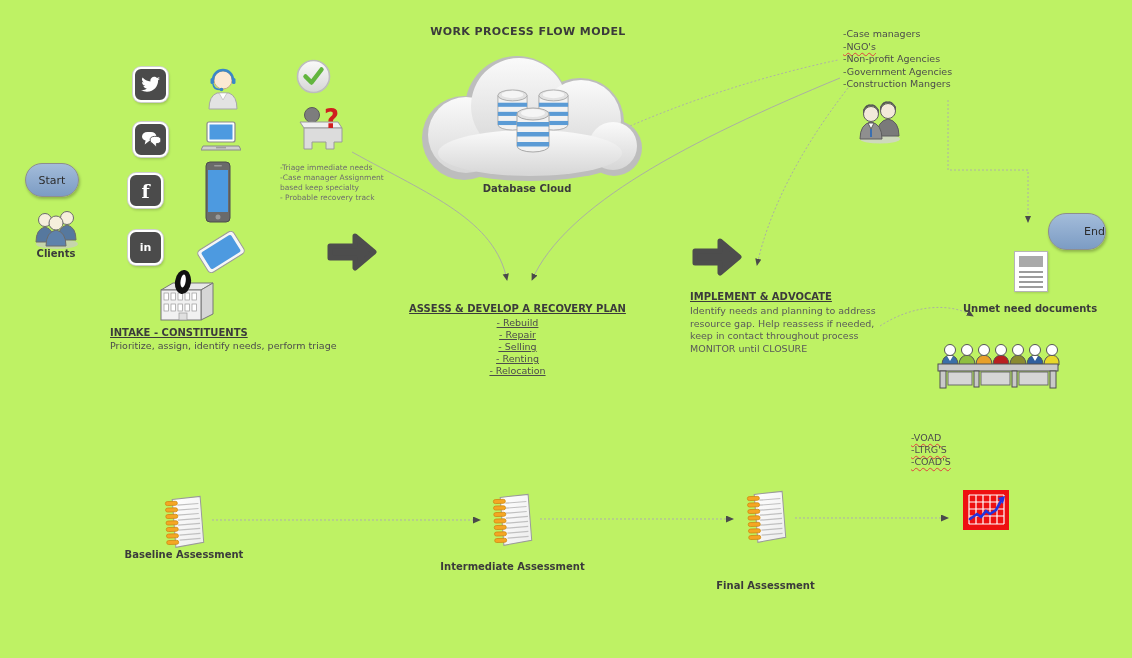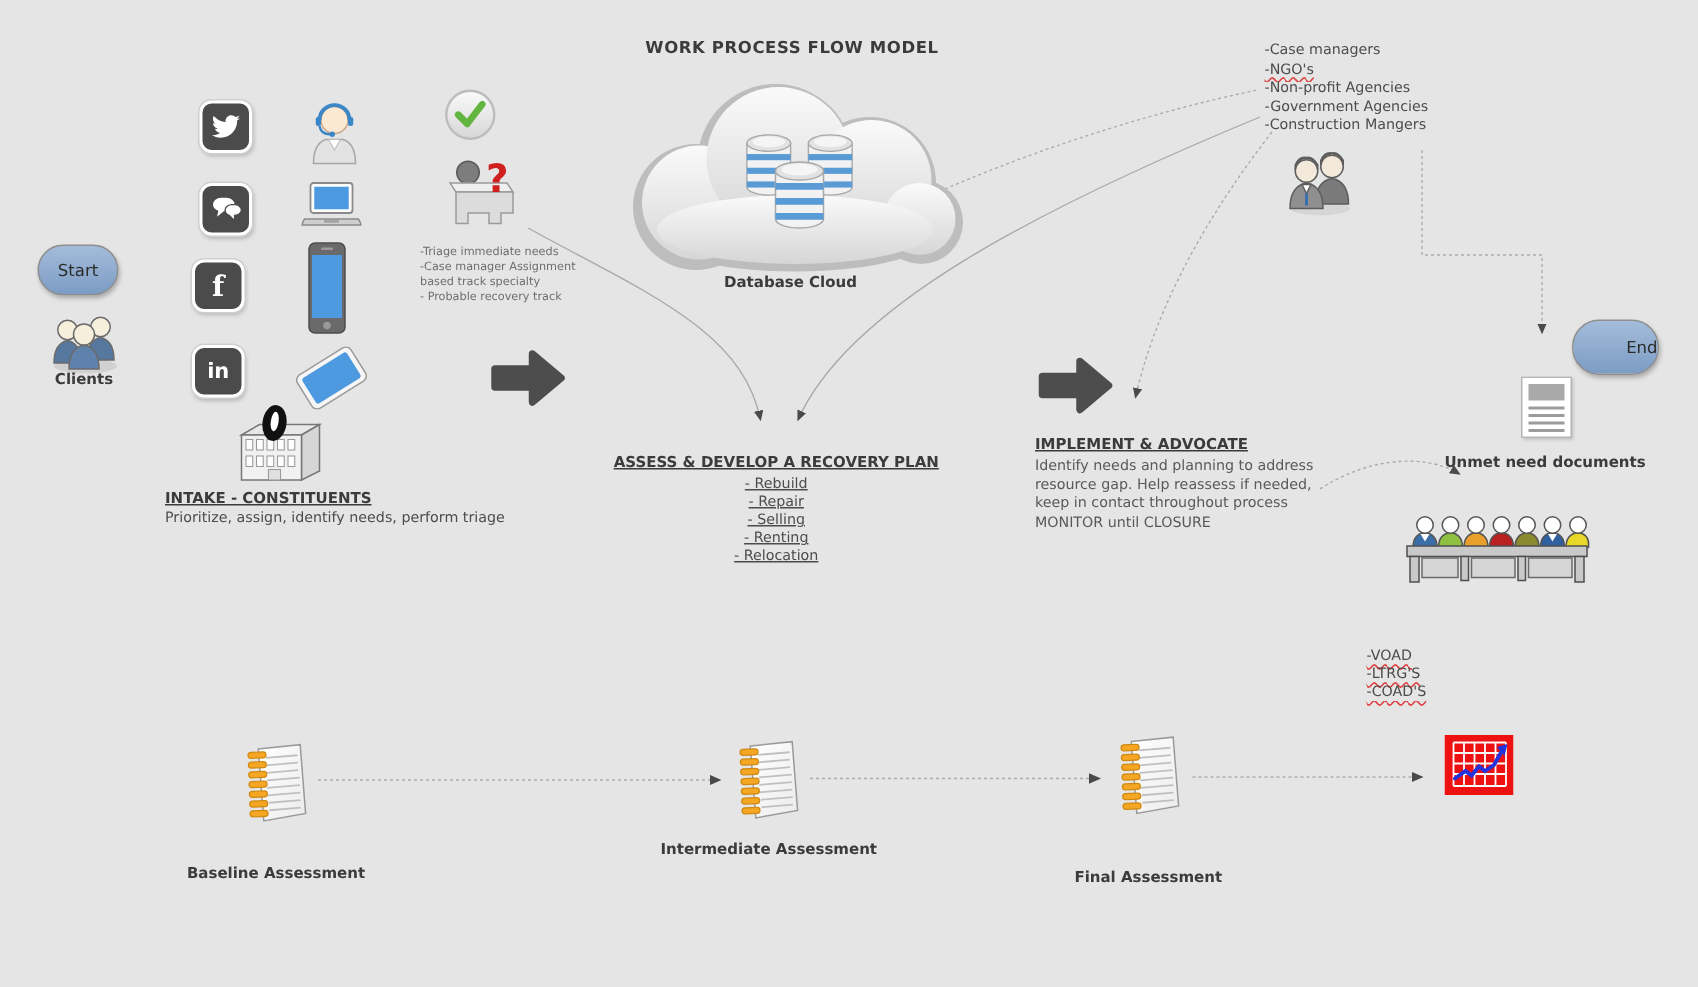--- a/index.html
+++ b/index.html
@@ -1,34 +1,34 @@
 <!DOCTYPE html>
 <html><head>
 <meta charset="utf-8">
 <style>
   html,body{margin:0;padding:0;background:#fff;}
-  .canvas{position:relative;width:1132px;height:658px;background:#e5e5e5;overflow:hidden;
+  .canvas{position:relative;width:1132px;height:658px;background:#bef264;overflow:hidden;
           font-family:"DejaVu Sans","Liberation Sans",sans-serif;color:#3b3b3b;}
   .abs{position:absolute;}
   .overlay{position:absolute;left:0;top:0;width:1132px;height:658px;pointer-events:none;}
   .title{font-size:11px;font-weight:bold;letter-spacing:.4px;text-align:center;color:#3b3b3b;}
   .lbl{font-size:10px;font-weight:bold;color:#3b3b3b;}
   .txt{font-size:9.5px;color:#595959;line-height:12.6px;}
   .small{font-size:7.5px;color:#6e6e6e;line-height:10px;}
   .center{text-align:center;}
   .u{text-decoration:underline;}
   .sp{text-decoration-line:underline;text-decoration-style:wavy;text-decoration-color:#e04040;
       text-decoration-thickness:1px;text-underline-offset:2px;}
   .oval{display:flex;align-items:center;justify-content:center;border-radius:18px;
         background:linear-gradient(#a3bcda,#7c9cc4);border:1px solid #8e8e8e;
         box-shadow:1px 2px 3px rgba(0,0,0,.25);font-size:11px;color:#2c2c2c;margin-top:16px;}
   .sq{display:flex;align-items:center;justify-content:center;background:#4b4b4b;border-radius:8px;
       border:2px solid #fff;box-shadow:0 0 0 1px #cfcfcf,1px 2px 3px rgba(0,0,0,.2);color:#fff;}
   .fbg{font-size:19px;font-weight:bold;font-family:"DejaVu Serif","Liberation Serif",serif;}
-  .ling{font-size:14px;font-weight:bold;}
+  .ling{font-size:11px;font-weight:bold;}
   .doc{background:#fff;border:1px solid #b5b5b5;box-shadow:1px 1px 2px rgba(0,0,0,.15);}
   .doc-band{margin:4px 4px 4px;height:11px;background:#a9a9a9;}
   .doc-line{margin:3px 4px;height:2px;background:#9c9c9c;}
   .line{display:block;}
 </style>
 </head>
 <body>
 
 <div class="canvas">
 
@@ -197,21 +197,21 @@
 
   <svg class="abs" style="left:297px;top:101px;" width="48" height="50" viewBox="0 0 48 50">
     <circle cx="15" cy="14" r="7.5" fill="#7d7d7d" stroke="#5a5a5a" stroke-width="1"></circle>
     <path d="M3,21 L41,21 L45,27 L7,27 Z" fill="#efefef" stroke="#9a9a9a" stroke-width="1"></path>
     <path d="M7,27 L45,27 L45,41 L37,41 L37,48 L29,48 L29,41 L15,41 L15,48 L7,48 Z" fill="#dcdcdc" stroke="#9a9a9a" stroke-width="1"></path>
     <text x="27" y="27" font-size="26" font-weight="bold" fill="#cf1f1f">?</text>
   </svg>
   <div class="abs small" style="left:280px;top:163px;width:112px;">
     <span class="line">-Triage  immediate needs</span>
     <span class="line">-Case  manager Assignment</span>
-    <span class="line">based track specialty</span>
+    <span class="line">based keep specialty</span>
     <span class="line"> - Probable recovery track</span>
   </div>
 
   <svg class="abs" style="left:326px;top:230px;" width="52" height="44" viewBox="0 0 52 44">
     <path d="M4,16 L29,16 L29,6 L48,22 L29,38 L29,28 L4,28 Z" fill="#4d4d4d" stroke="#4d4d4d" stroke-width="5" stroke-linejoin="round"></path>
   </svg>
   <svg class="abs" style="left:691px;top:235px;" width="52" height="44" viewBox="0 0 52 44">
     <path d="M4,16 L29,16 L29,6 L48,22 L29,38 L29,28 L4,28 Z" fill="#4d4d4d" stroke="#4d4d4d" stroke-width="5" stroke-linejoin="round"></path>
   </svg>
 
@@ -320,21 +320,21 @@
   </svg>
   <div class="abs txt" style="left:911px;top:432px;line-height:12.2px;color:#4c4c4c;">
     <span class="line sp">-VOAD</span>
     <span class="line sp">-LTRG'S</span>
     <span class="line sp">-COAD'S</span>
   </div>
 
   <svg class="abs" style="left:162px;top:494px;" width="44" height="56" viewBox="0 0 44 56">
       <use href="#sym-notebook"></use>
     </svg>
-  <div class="abs lbl center" style="left:118px;top:577px;width:132px;">Baseline Assessment</div>
+  <div class="abs lbl center" style="left:118px;top:549px;width:132px;">Baseline Assessment</div>
 
   <svg class="abs" style="left:490px;top:492px;" width="44" height="56" viewBox="0 0 44 56">
       <use href="#sym-notebook"></use>
     </svg>
   <div class="abs lbl center" style="left:430px;top:561px;width:165px;">Intermediate Assessment</div>
 
   <svg class="abs" style="left:744px;top:489px;" width="44" height="56" viewBox="0 0 44 56">
       <use href="#sym-notebook"></use>
     </svg>
   <div class="abs lbl center" style="left:698px;top:580px;width:135px;">Final Assessment</div>

